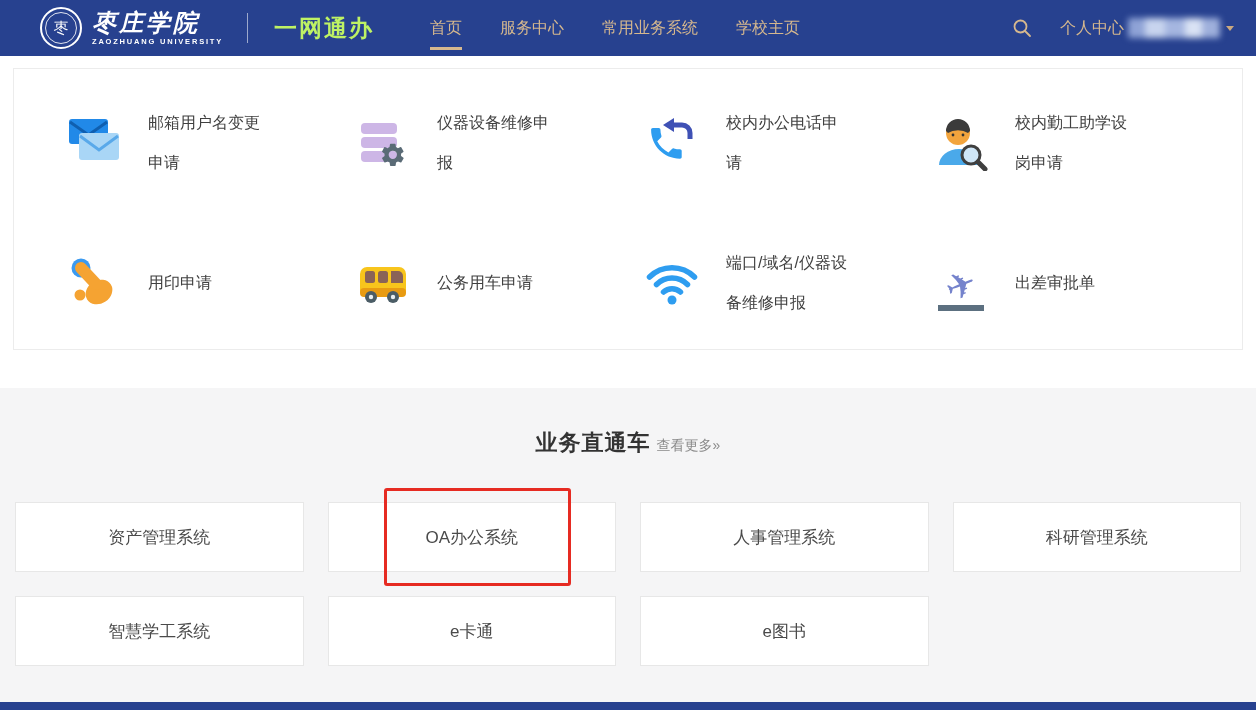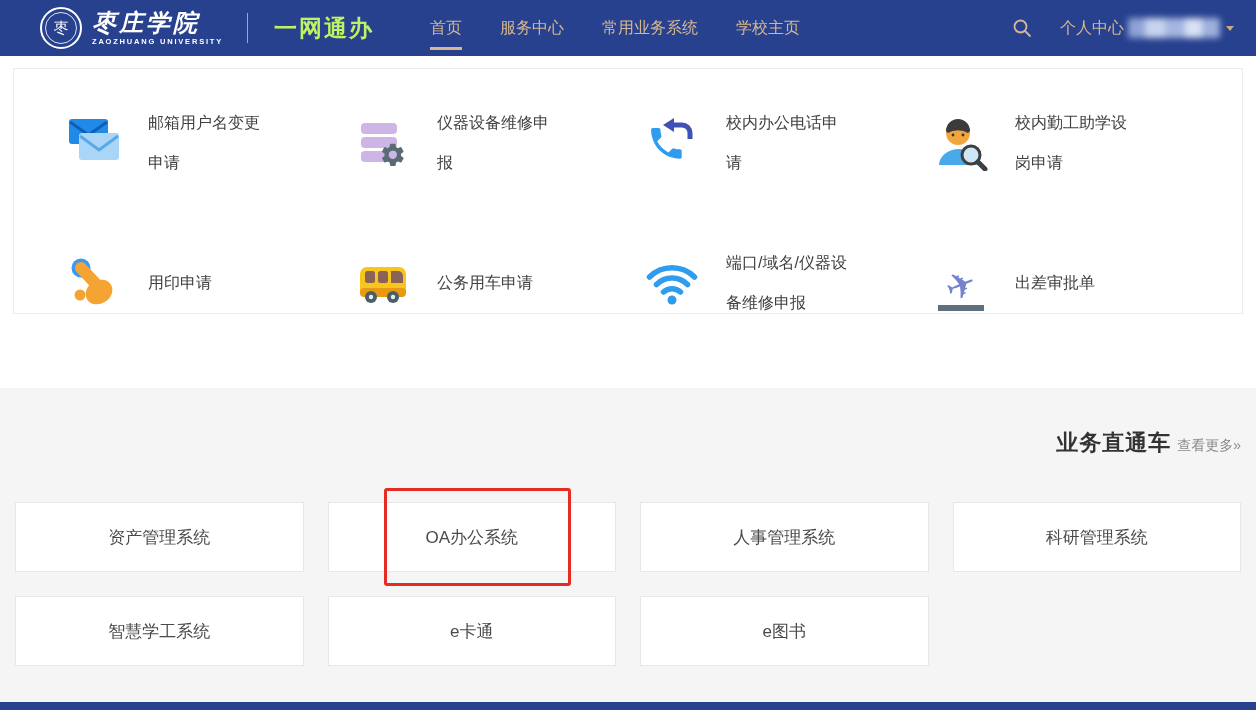--- a/index.html
+++ b/index.html
@@ -21,34 +21,34 @@
   .hdr-right { margin-left:auto; display:flex; align-items:center; }
   .search-icon { width:20px; height:20px; margin-right:28px; cursor:pointer; }
   .personal { color:#d6b88e; font-size:16px; margin-right:4px; cursor:pointer; }
   .user-blur { width:92px; height:20px; border-radius:2px; cursor:pointer;
     background:linear-gradient(90deg,#8fa3d6 0 18%, #c8d4ee 18% 40%, #a5b6e0 40% 62%, #d9e2f4 62% 80%, #9fb0dc 80%);
     filter:blur(3px); }
   .user-caret { width:0; height:0; border-left:4px solid transparent; border-right:4px solid transparent; border-top:5px solid #caa97f; margin-left:6px; }
 
   
   .white-zone { background:#fff; height:332px; padding:12px 13px 0; flex-shrink:0; }
-  .svc-card { background:#fff; border:1px solid #ececec; height:246px; display:grid;
+  .svc-card { background:#fff; border:1px solid #ececec; height:282px; display:grid;
     grid-template-columns:repeat(4,1fr); grid-auto-rows:140px; padding:4px 20px 0 52px; }
   .svc-item { display:flex; align-items:center; cursor:pointer; }
   .svc-icon { width:56px; height:56px; flex-shrink:0; position:relative; }
   .svc-label { margin-left:26px; width:122px; font-size:16px; line-height:40px; color:#404040; }
 
   
   .plane-wrap { display:flex; flex-direction:column; align-items:center; justify-content:flex-end; height:56px; }
   .plane-glyph { font-size:36px; color:#7583cc; transform:rotate(-22deg); line-height:1; }
   .runway { width:46px; height:6px; background:#5c7080; margin-top:1px; }
 
   
   .gray-zone { background:#f5f5f6; height:314px; padding:40px 15px 0; flex-shrink:0; }
-  .biz-head { display:flex; justify-content:flex-end; align-items:baseline; height:30px; }
+  .biz-head { display:flex; justify-content:center; align-items:baseline; height:30px; }
   .biz-title { font-size:22px; font-weight:bold; color:#333; letter-spacing:1px; }
   .view-more { font-size:14px; color:#8a8a8a; cursor:pointer;margin-left:6px; }
   .sys-grid { margin-top:44px; display:grid; grid-template-columns:repeat(4,1fr); gap:24px; }
   .sys-box { background:#fff; border:1px solid #e7e7e7; height:70px; display:flex; align-items:center; justify-content:center; font-size:17px; color:#4a4a4a; position:relative; cursor:pointer; }
   .red-annotation { position:absolute; left:19.5%; width:65%; top:-15px; height:calc(100% + 30px); border:3px solid #e62b22; border-radius:3px; pointer-events:none; }
 
   .footer-strip { height:8px; background:#27418f; margin-top:auto; flex-shrink:0; }
 </style>
 </head>
 <body>

